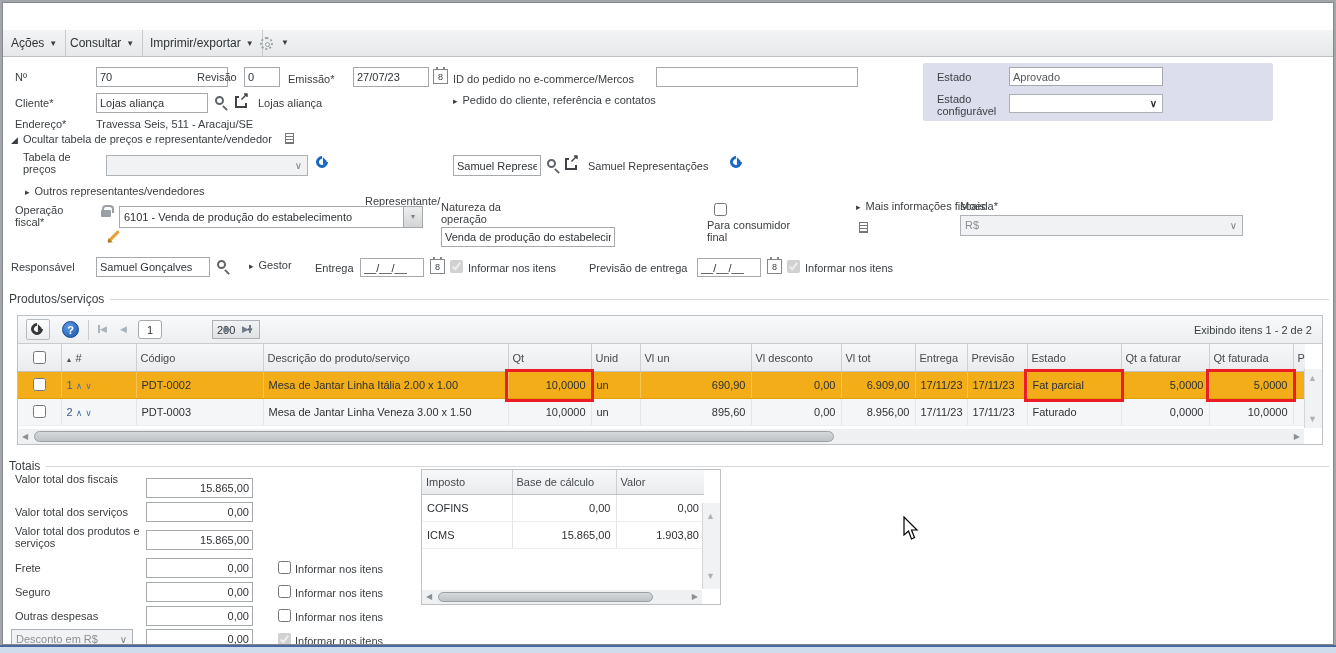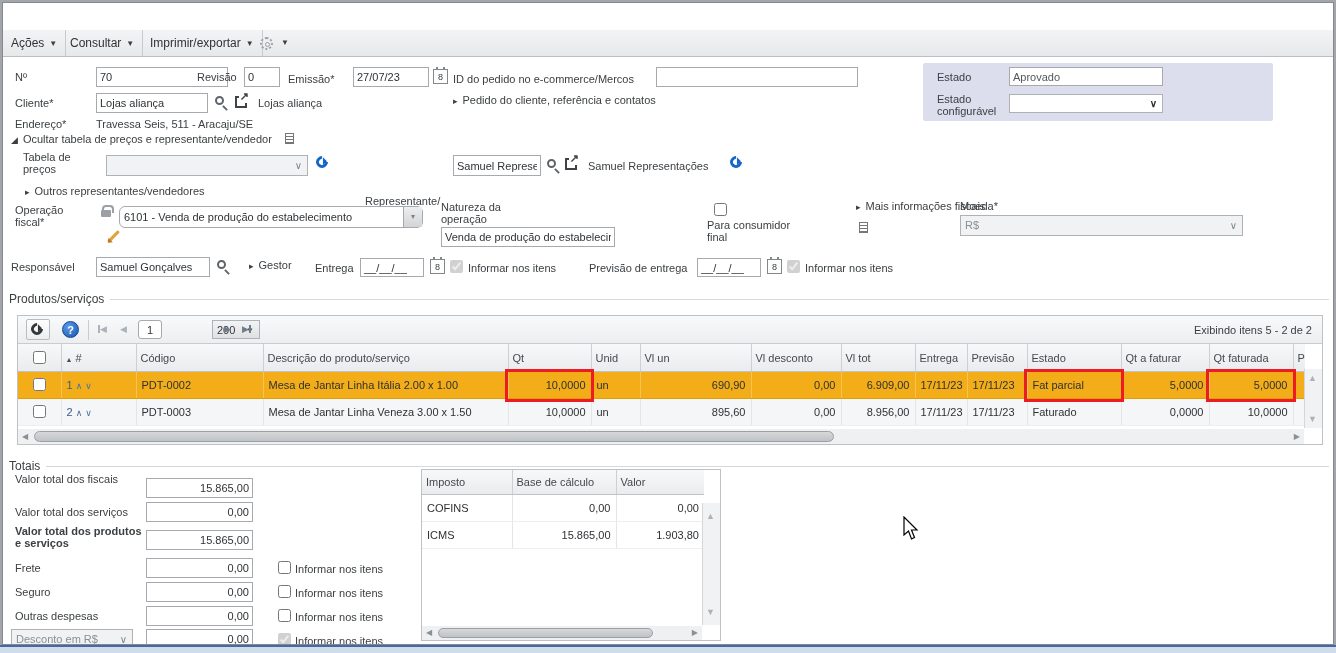--- a/index.html
+++ b/index.html
@@ -152,21 +152,21 @@
   <input class="inp" style="left: 450px; top: 152px; width: 88px; height: 21px;" value="Samuel Represe">
   <span class="ic-search" style="left:544px;top:156px;"></span>
   <span class="ic-ext" style="left:562px;top:155px;"></span>
   <div class="lbl" style="left:585px;top:157px;">Samuel Representações</div>
   <span class="ic-refresh" style="left:727px;top:153px;"></span>
 
   <div class="linkrow" style="left:22px;top:182px;"><span class="tri">▸</span><span>Outros representantes/vendedores</span></div>
 
   <div class="lbl" style="left:12px;top:201px;width:62px;">Operação fiscal*</div>
   <span class="ic-lock" style="left:98px;top:207px;"></span>
-  <div class="inp" style="left:116px;top:203px;width:304px;height:22px;padding:4px;border-radius:6px;">
+  <div class="inp" style="left:116px;top:203px;width:304px;height:22px;padding:4px;">
     <span>6101 - Venda de produção do estabelecimento</span>
     <span class="a" style="right:0;top:0;width:19px;height:20px;background:linear-gradient(#eceeef,#d2d4d6);border-left:1px solid #a6a9ad;text-align:center;font-size:8px;color:#7e8286;line-height:20px;">▾</span>
   </div>
   <span class="ic-pencil" style="left:103px;top:232px;"></span>
   <div class="lbl" style="left:438px;top:198px;width:100px;">Natureza da operação</div>
   <input class="inp" style="left: 438px; top: 224px; width: 174px; height: 20px;" value="Venda de produção do estabelecime">
   <input type="checkbox" class="cbx" style="left: 711px; top: 200px;">
   <div class="lbl" style="left:704px;top:216px;width:92px;">Para consumidor final</div>
   <div class="linkrow" style="left:853px;top:197px;"><span class="tri">▸</span><span>Mais informações fiscais</span></div>
   <span class="ic-doc" style="left:856px;top:219px;"></span>
@@ -203,21 +203,21 @@
       <div class="a" style="left:70px;top:4px;width:1px;height:20px;background:#c9ccce;"></div>
       <div class="pgbtn dim" style="left:80px;"><span class="bar"></span><span>◀</span></div>
       <div class="pgbtn dim" style="left:102px;"><span>◀</span></div>
       <input class="inp" style="left: 120px; top: 4px; width: 24px; height: 19px; text-align: center; border-radius: 3px;" value="1">
       <div class="selbox" style="left:150px;top:4px;width:48px;height:19px;background:linear-gradient(#f2f3f4,#dfe1e3);color:#34383b;margin-left:44px;">
         <span>200</span>
         <span class="caret" style="top:5px;color:#34383b;font-size:8px;">▼</span>
       </div>
       <div class="pgbtn" style="left:206px;"><span>▶</span></div>
       <div class="pgbtn" style="left:224px;"><span>▶</span><span class="bar"></span></div>
-      <div class="a" style="right:10px;top:8px;font-size:11px;color:#3c4043;">Exibindo itens 5 - 2 de 2</div>
+      <div class="a" style="right:10px;top:8px;font-size:11px;color:#3c4043;">Exibindo itens 1 - 2 de 2</div>
     </div>
 
     <table class="dgrid" style="position:absolute;left:0;top:28px;width:1287px;">
       <colgroup>
         <col style="width:43px">
           <col style="width:75px">
           <col style="width:127px">
           <col style="width:245px">
         <col style="width:83px">
           <col style="width:49px">
@@ -297,21 +297,21 @@
     </div>
   </div>
 
   <div class="fs-line" style="left:6px;top:463px;width:1320px;"></div>
   <div class="fs-legend" style="left:6px;top:456px;">Totais</div>
 
   <div class="lbl" style="left:12px;top:470px;width:130px;">Valor total dos fiscais</div>
   <input class="inp num" style="left: 143px; top: 475px; width: 107px; height: 20px;" value="15.865,00">
   <div class="lbl" style="left:12px;top:503px;width:135px;">Valor total dos serviços</div>
   <input class="inp num" style="left: 143px; top: 499px; width: 107px; height: 20px;" value="0,00">
-  <div class="lbl" style="left:12px;top:522px;width:130px;font-weight:bold;">Valor total dos produtos e serviços</div>
+  <div class="lbl" style="left:12px;top:522px;width:130px;">Valor total dos produtos e serviços</div>
   <input class="inp num" style="left: 143px; top: 527px; width: 107px; height: 20px;" value="15.865,00">
   <div class="lbl" style="left:12px;top:559px;">Frete</div>
   <input class="inp num" style="left: 143px; top: 555px; width: 107px; height: 20px;" value="0,00">
   <input type="checkbox" class="cbx" style="left: 275px; top: 558px;">
   <div class="lbl" style="left:292px;top:560px;">Informar nos itens</div>
   <div class="lbl" style="left:12px;top:583px;">Seguro</div>
   <input class="inp num" style="left: 143px; top: 579px; width: 107px; height: 20px;" value="0,00">
   <input type="checkbox" class="cbx" style="left: 275px; top: 582px;">
   <div class="lbl" style="left:292px;top:584px;">Informar nos itens</div>
   <div class="lbl" style="left:12px;top:607px;">Outras despesas</div>
@@ -319,21 +319,21 @@
   <input type="checkbox" class="cbx" style="left: 275px; top: 606px;">
   <div class="lbl" style="left:292px;top:608px;">Informar nos itens</div>
   <div class="selbox" style="left:8px;top:626px;width:122px;height:21px;">
     <span>Desconto em R$</span>
     <span class="caret" style="top:4px;">∨</span>
   </div>
   <input class="inp num" style="left: 143px; top: 626px; width: 107px; height: 20px;" value="0,00">
   <input type="checkbox" class="cbx" style="left: 275px; top: 630px;" checked="" disabled="">
   <div class="lbl" style="left:292px;top:632px;">Informar nos itens</div>
 
-  <div class="grid" style="left:418px;top:466px;width:300px;height:172px;padding-left:12px;">
+  <div class="grid" style="left:418px;top:466px;width:300px;height:136px;padding-left:12px;">
     <table class="dgrid" style="position:absolute;left:0;top:0;width:282px;">
       <colgroup>
           <col style="width:90px">
           <col style="width:104px">
           <col style="width:88px">
         </colgroup>
       <tbody>
           <tr>
         <th>Imposto</th>
         <th>Base de cálculo</th>

